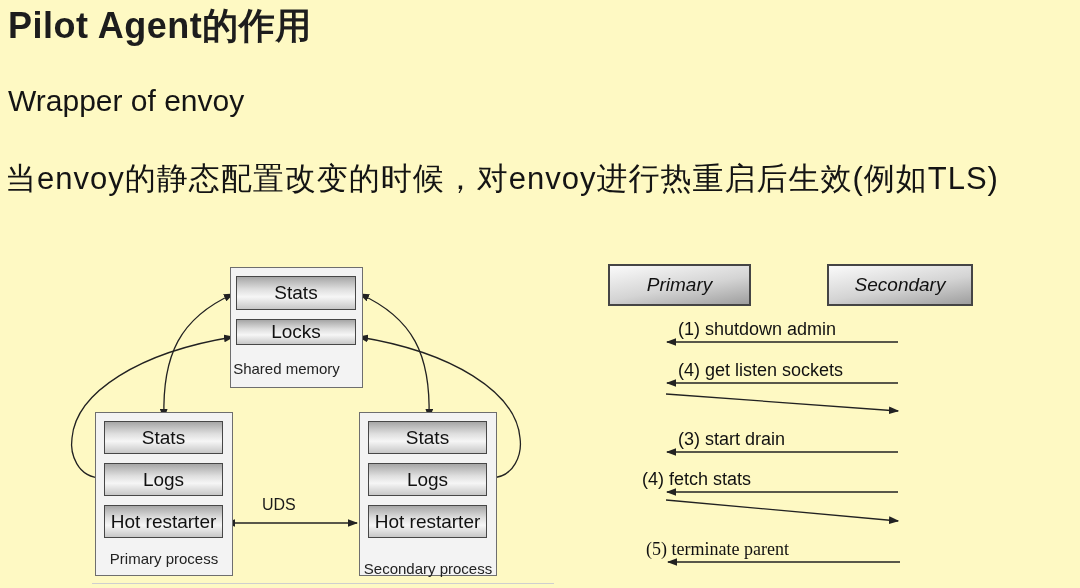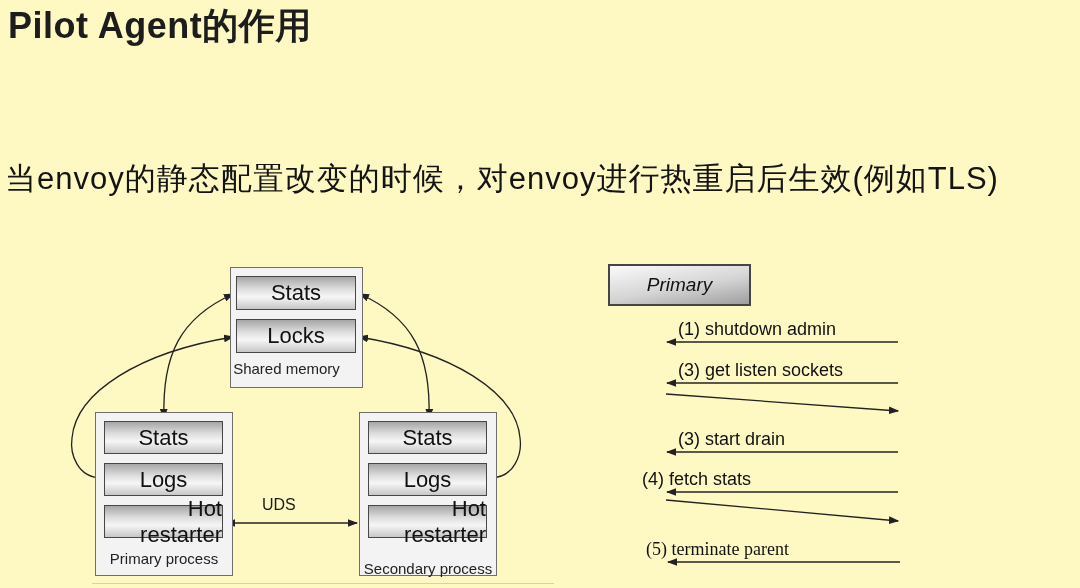--- a/index.html
+++ b/index.html
@@ -8,38 +8,39 @@
   .abs{position:absolute;}
 
   .slide-title{left:8px;top:2px;font-size:36px;font-weight:700;color:#1d1d1d;letter-spacing:0.5px;}
   .slide-subtitle{left:8px;top:84px;font-size:30px;font-weight:400;color:#141414;}
   .slide-desc{left:5px;top:158px;font-size:31px;font-weight:400;color:#141414;letter-spacing:1px;white-space:nowrap;}
 
   .outer-box{background:#f3f3f3;border:1.5px solid #6e6e6e;box-sizing:border-box;}
   .block{box-sizing:border-box;border:1.5px solid #474747;
          background:linear-gradient(180deg,#a6a6a6 0%,#dedede 38%,#f6f6f6 62%,#c7c7c7 100%);
          display:flex;align-items:center;justify-content:center;
-         font-size:22px;color:#111;text-align:right;}
+         font-size:19px;color:#111;text-align:right;}
   .box-label{font-size:15px;color:#222;text-align:center;}
 
   .actor-box{box-sizing:border-box;border:2px solid #454545;
          background:linear-gradient(170deg,#fafafa 0%,#d4d4d4 55%,#9e9e9e 100%);
          display:flex;align-items:center;justify-content:center;
          font-size:19px;color:#111;font-style:italic;}
   .seq-msg{font-size:18px;color:#111;white-space:nowrap;}
   .uds-label{font-size:16px;color:#1a1a1a;text-align:left;}
   svg{position:absolute;left:0;top:0;}
   .bottom-line{left:92px;top:583px;width:462px;height:1px;background:#cfcfcf;}
 </style>
 </head>
 <body>
 
 <div id="page">
 
   <div class="abs slide-title">Pilot Agent的作用</div>
+  <div class="abs slide-subtitle">Wrapper of envoy</div>
   <div class="abs slide-desc">当envoy的静态配置改变的时候，对envoy进行热重启后生效(例如TLS)</div>
 
   <svg width="1080" height="588" viewBox="0 0 1080 588">
     <defs>
       <marker id="arw" viewBox="0 0 8 6" refX="7" refY="3" markerWidth="8" markerHeight="6" orient="auto-start-reverse">
         <path d="M0,0 L8,3 L0,6 Z" fill="#222"></path>
       </marker>
     </defs>
     <g stroke="#222" stroke-width="1.3" fill="none">
 
@@ -54,39 +55,40 @@
       <path d="M 666 394 L 898 411" marker-end="url(#arw)"></path>
       <path d="M 898 452 L 667 452" marker-end="url(#arw)"></path>
       <path d="M 898 492 L 667 492" marker-end="url(#arw)"></path>
       <path d="M 666 500 L 898 521" marker-end="url(#arw)"></path>
       <path d="M 900 562 L 668 562" marker-end="url(#arw)"></path>
     </g>
   </svg>
 
   <div class="abs outer-box" style="left:230px;top:267px;width:133px;height:121px;"></div>
   <div class="abs block" style="left:236px;top:276px;width:120px;height:34px;">Stats</div>
-  <div class="abs block" style="left:236px;top:319px;width:120px;height:34px;">Locks</div>
+  <div class="abs block" style="left:236px;top:319px;width:120px;height:26px;">Locks</div>
   <div class="abs box-label" style="left:230px;top:360px;width:113px;">Shared memory</div>
 
   <div class="abs outer-box" style="left:95px;top:412px;width:138px;height:164px;"></div>
   <div class="abs block" style="left:104px;top:421px;width:119px;height:33px;">Stats</div>
   <div class="abs block" style="left:104px;top:463px;width:119px;height:33px;">Logs</div>
   <div class="abs block" style="left:104px;top:505px;width:119px;height:33px;">Hot restarter</div>
   <div class="abs box-label" style="left:95px;top:550px;width:138px;">Primary process</div>
 
   <div class="abs outer-box" style="left:359px;top:412px;width:138px;height:164px;"></div>
   <div class="abs block" style="left:368px;top:421px;width:119px;height:33px;">Stats</div>
   <div class="abs block" style="left:368px;top:463px;width:119px;height:33px;">Logs</div>
   <div class="abs block" style="left:368px;top:505px;width:119px;height:33px;">Hot restarter</div>
   <div class="abs box-label" style="left:359px;top:560px;width:138px;">Secondary process</div>
 
   <div class="abs uds-label" style="left:262px;top:496px;width:60px;">UDS</div>
 
   <div class="abs actor-box" style="left:608px;top:264px;width:143px;height:42px;">Primary</div>
+  <div class="abs actor-box" style="left:827px;top:264px;width:146px;height:42px;">Secondary</div>
 
   <div class="abs seq-msg" style="left:678px;top:319px;">(1) shutdown admin</div>
-  <div class="abs seq-msg" style="left:678px;top:360px;">(3) get listen sockets</div>
+  <div class="abs seq-msg" style="left:678px;top:360px;">(4) get listen sockets</div>
   <div class="abs seq-msg" style="left:678px;top:429px;">(3) start drain</div>
   <div class="abs seq-msg" style="left:642px;top:469px;">(4) fetch stats</div>
   <div class="abs seq-msg" style="left:646px;top:539px;font-family:Liberation Serif, serif;">(5) terminate parent</div>
 
   <div class="abs bottom-line"></div>
 </div>
 
 </body></html>

